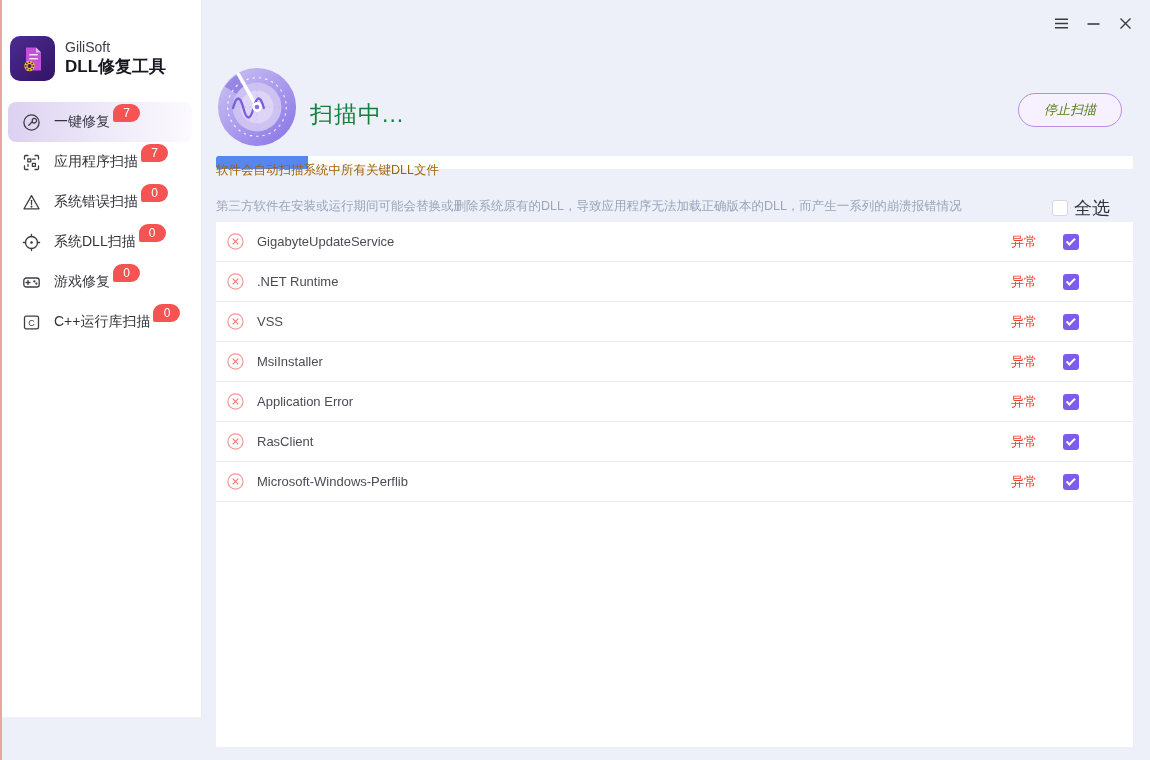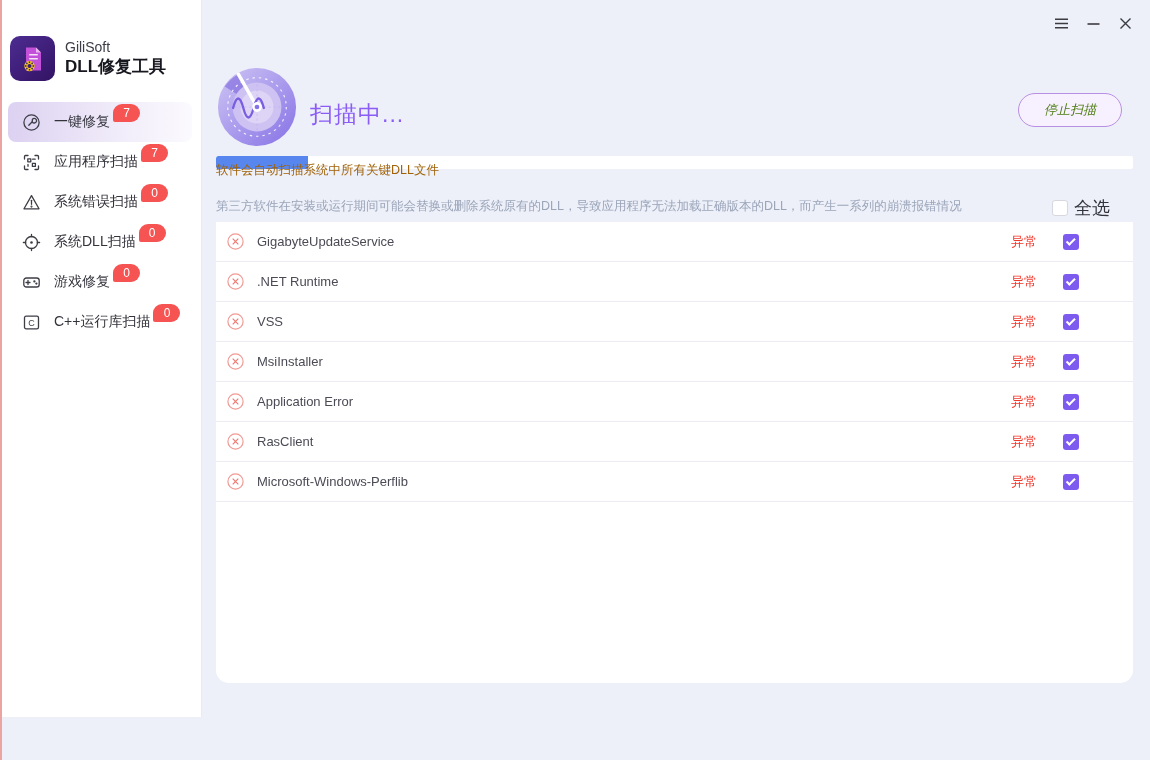--- a/index.html
+++ b/index.html
@@ -24,34 +24,34 @@
   .nav-label { font-size:14px; color:#33333c; margin-left:13px; white-space:nowrap; }
   .badge { display:inline-flex; align-items:center; justify-content:center; min-width:27px; height:18px; padding:0 6px; border-radius:9px 9px 9px 2px; background:#f65353; color:#fff; font-size:12px; margin-left:3px; transform:translateY(-9px); }
 
   
   .main { position:absolute; left:203px; top:0; width:947px; height:760px; }
   .win-controls { position:absolute; top:12px; right:14px; display:flex; align-items:center; gap:10px; }
   .wc-btn { width:22px; height:22px; display:flex; align-items:center; justify-content:center; color:#3b3b41; cursor:pointer; }
   .wc-btn svg { width:17px; height:17px; }
 
   .scan-icon { position:absolute; left:13px; top:66px; width:82px; height:82px; }
-  .page-title { position:absolute; left:107px; top:99px; font-size:23px; font-weight:500; color:#8b5cf6; letter-spacing:1px; }
+  .page-title { position:absolute; left:107px; top:99px; font-size:23px; font-weight:500; color:#15803d; letter-spacing:1px; }
   .stop-btn { position:absolute; top:93px; right:28px; width:104px; height:34px; border-radius:17px; background:#f7f0fe; border:1px solid #b democ98fe3; border:1px solid #b98fe3; color:#4d7c0f; font-size:13px; display:flex; align-items:center; justify-content:center; cursor:pointer;font-style:italic; }
 
   .progress-track { position:absolute; left:13px; top:156px; width:917px; height:13px; background:#ffffff; border-radius:2px; overflow:hidden; }
   .progress-fill { height:100%; background:#5787ee; border-radius:2px 0 0 2px; }
 
   .desc1 { position:absolute; left:13px; top:162px; font-size:12.5px; color:#a16207; }
   .desc2 { position:absolute; left:13px; top:198px; font-size:12.5px; color:#9ba5b9; }
 
   .select-all { position:absolute; top:196px; right:40px; display:flex; align-items:center; cursor:pointer; }
   .cb { width:16px; height:16px; border-radius:3px; background:#fff; border:1px solid #d7d7e0; flex:0 0 16px; }
   .select-all-label { font-size:18px; color:#33333c; margin-left:6px; }
 
-  .panel { position:absolute; left:13px; top:222px; width:917px; height:461px; background:#ffffff; border-radius:13px; }
+  .panel { position:absolute; left:13px; top:222px; width:917px; height:525px; background:#ffffff; border-radius:1px; }
   .row { height:40px; display:flex; align-items:center; padding:0 0 0 11px; border-bottom:1px solid #ebebf2; cursor:default; background:#fff; }
   .row-err-icon { width:17px; height:17px; flex:0 0 17px; }
   .row-name { font-size:13px; color:#4b4b55; margin-left:13px; flex:1 1 auto; }
   .row-status { font-size:13px; color:#f2382c; margin-right:26px; }
   .cb-checked { width:16px; height:16px; border-radius:3px; background:#7e5bef; margin-right:54px; display:flex; align-items:center; justify-content:center; cursor:pointer; }
   .cb-checked .tick { width:9px; height:5px; border-left:2px solid #fff; border-bottom:2px solid #fff; transform:rotate(-45deg) translateY(-1px); }
 </style>
 </head>
 <body>
 

